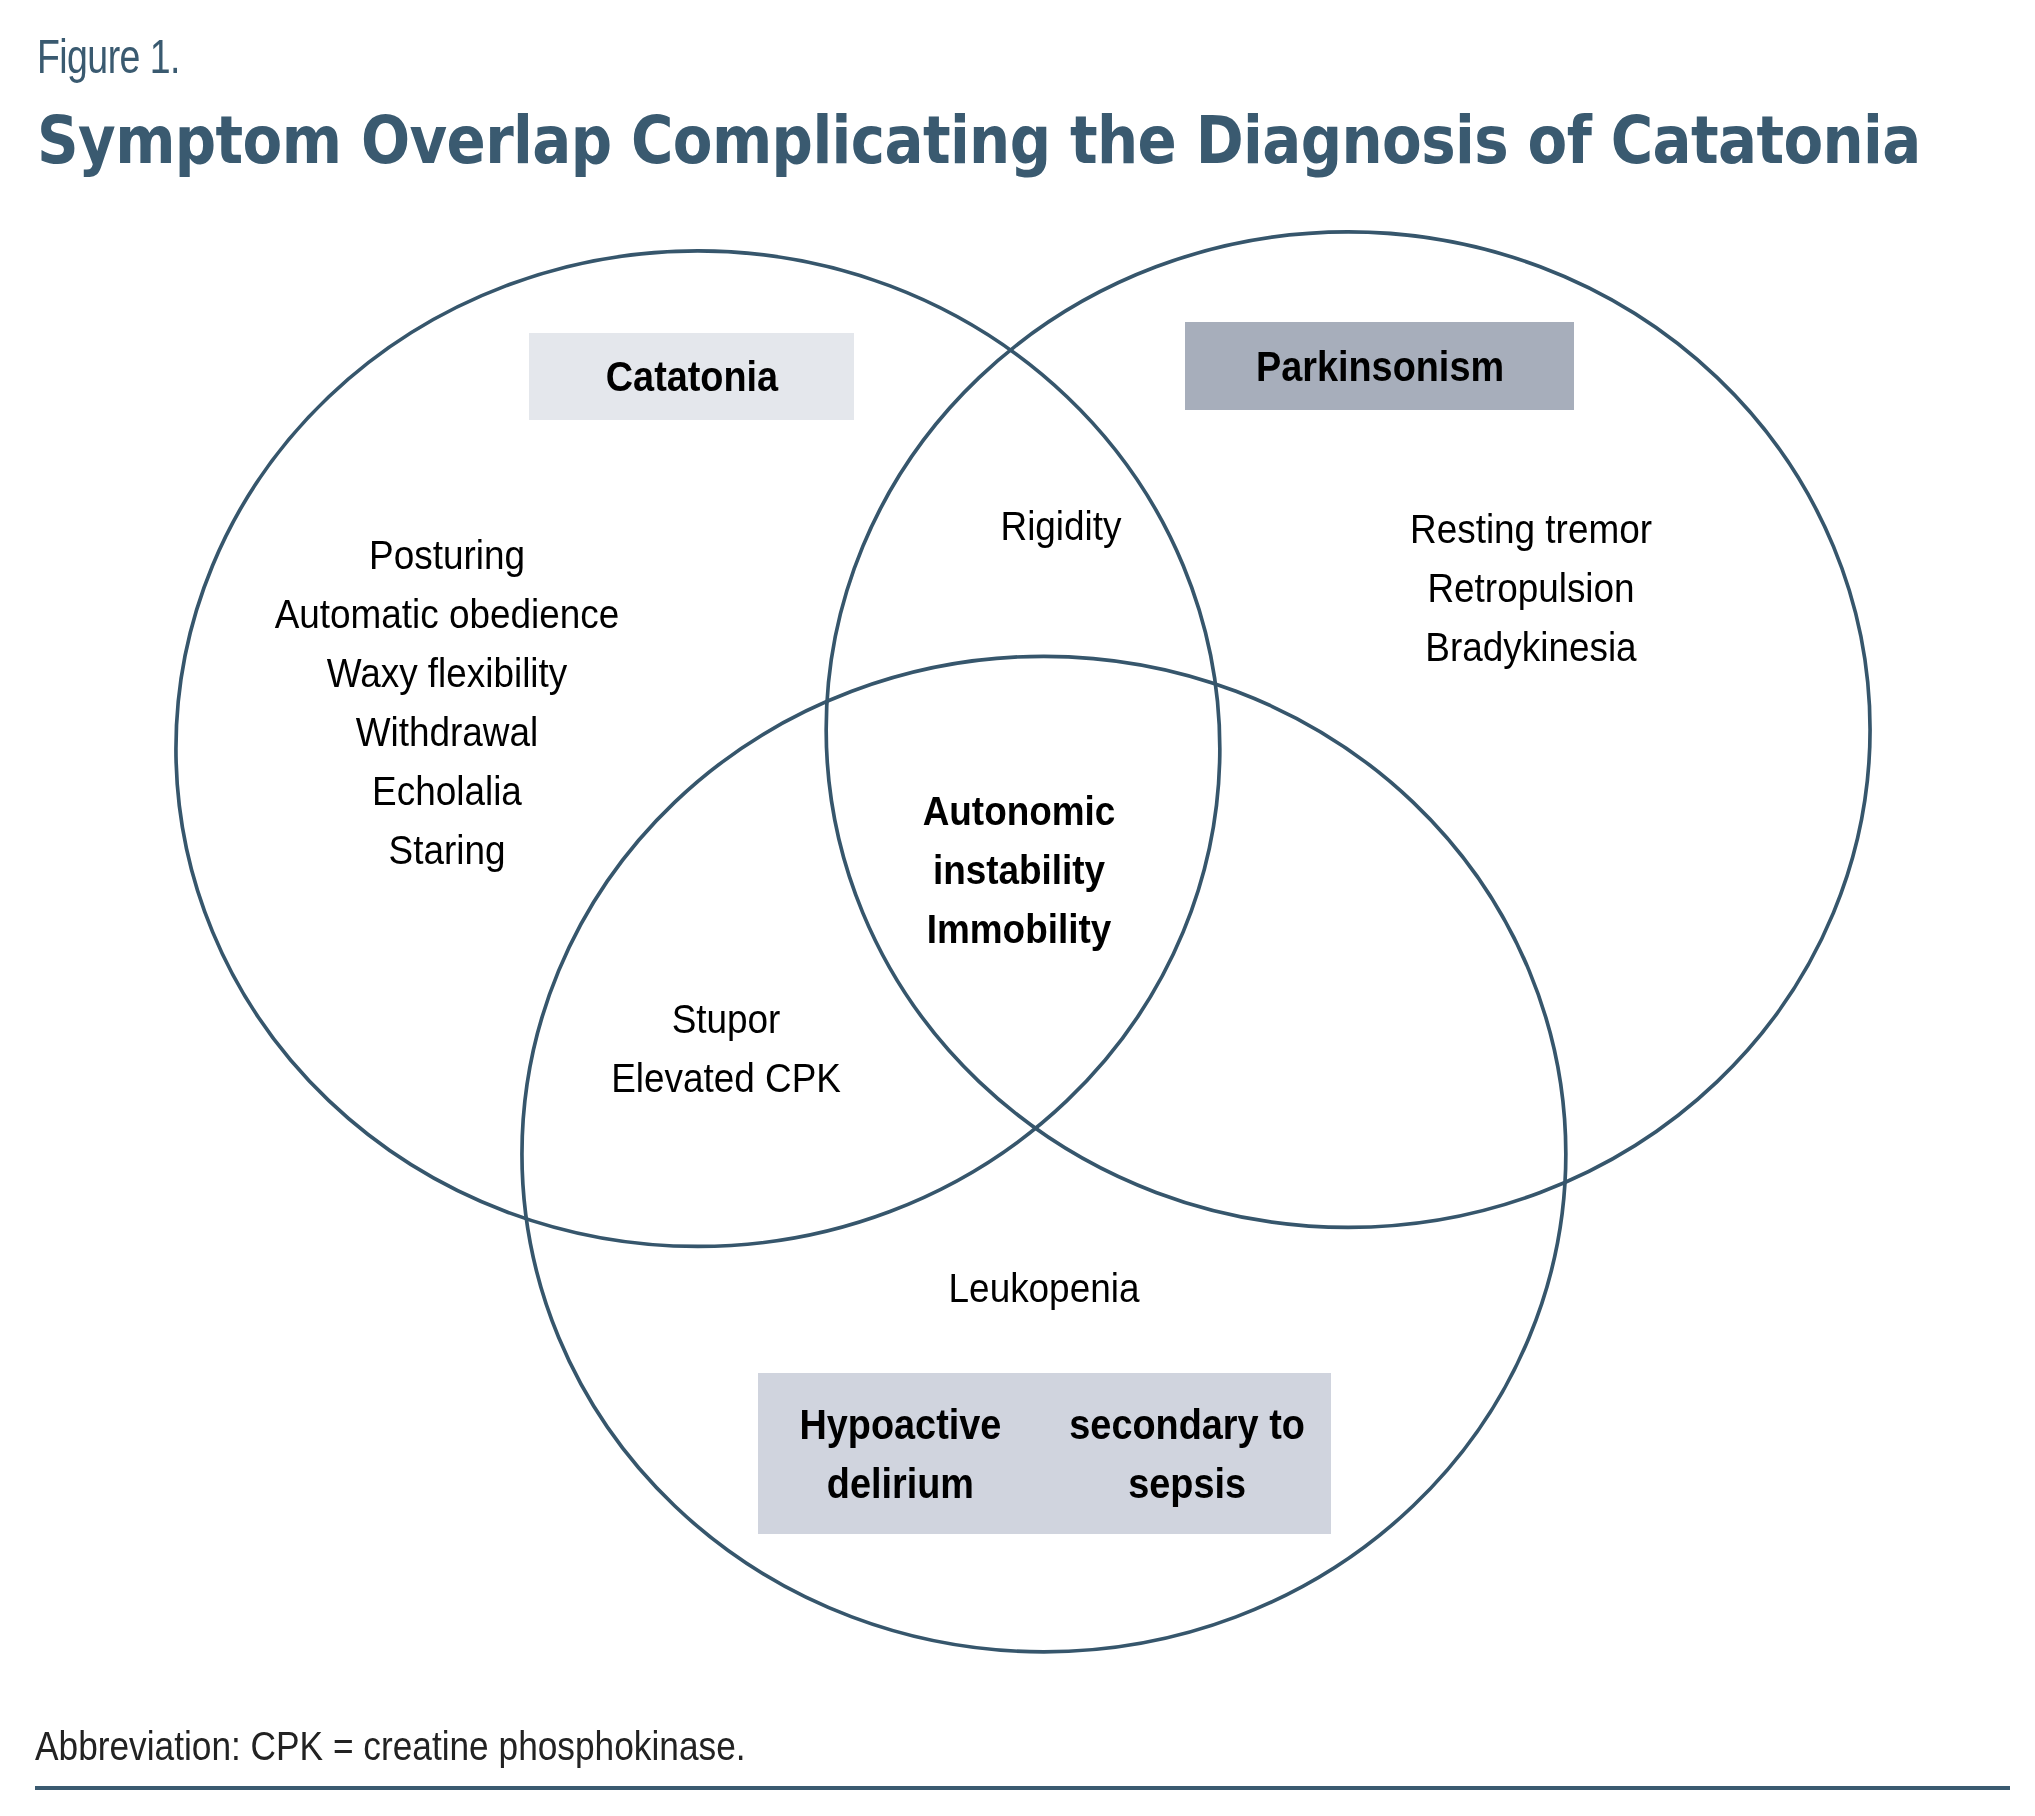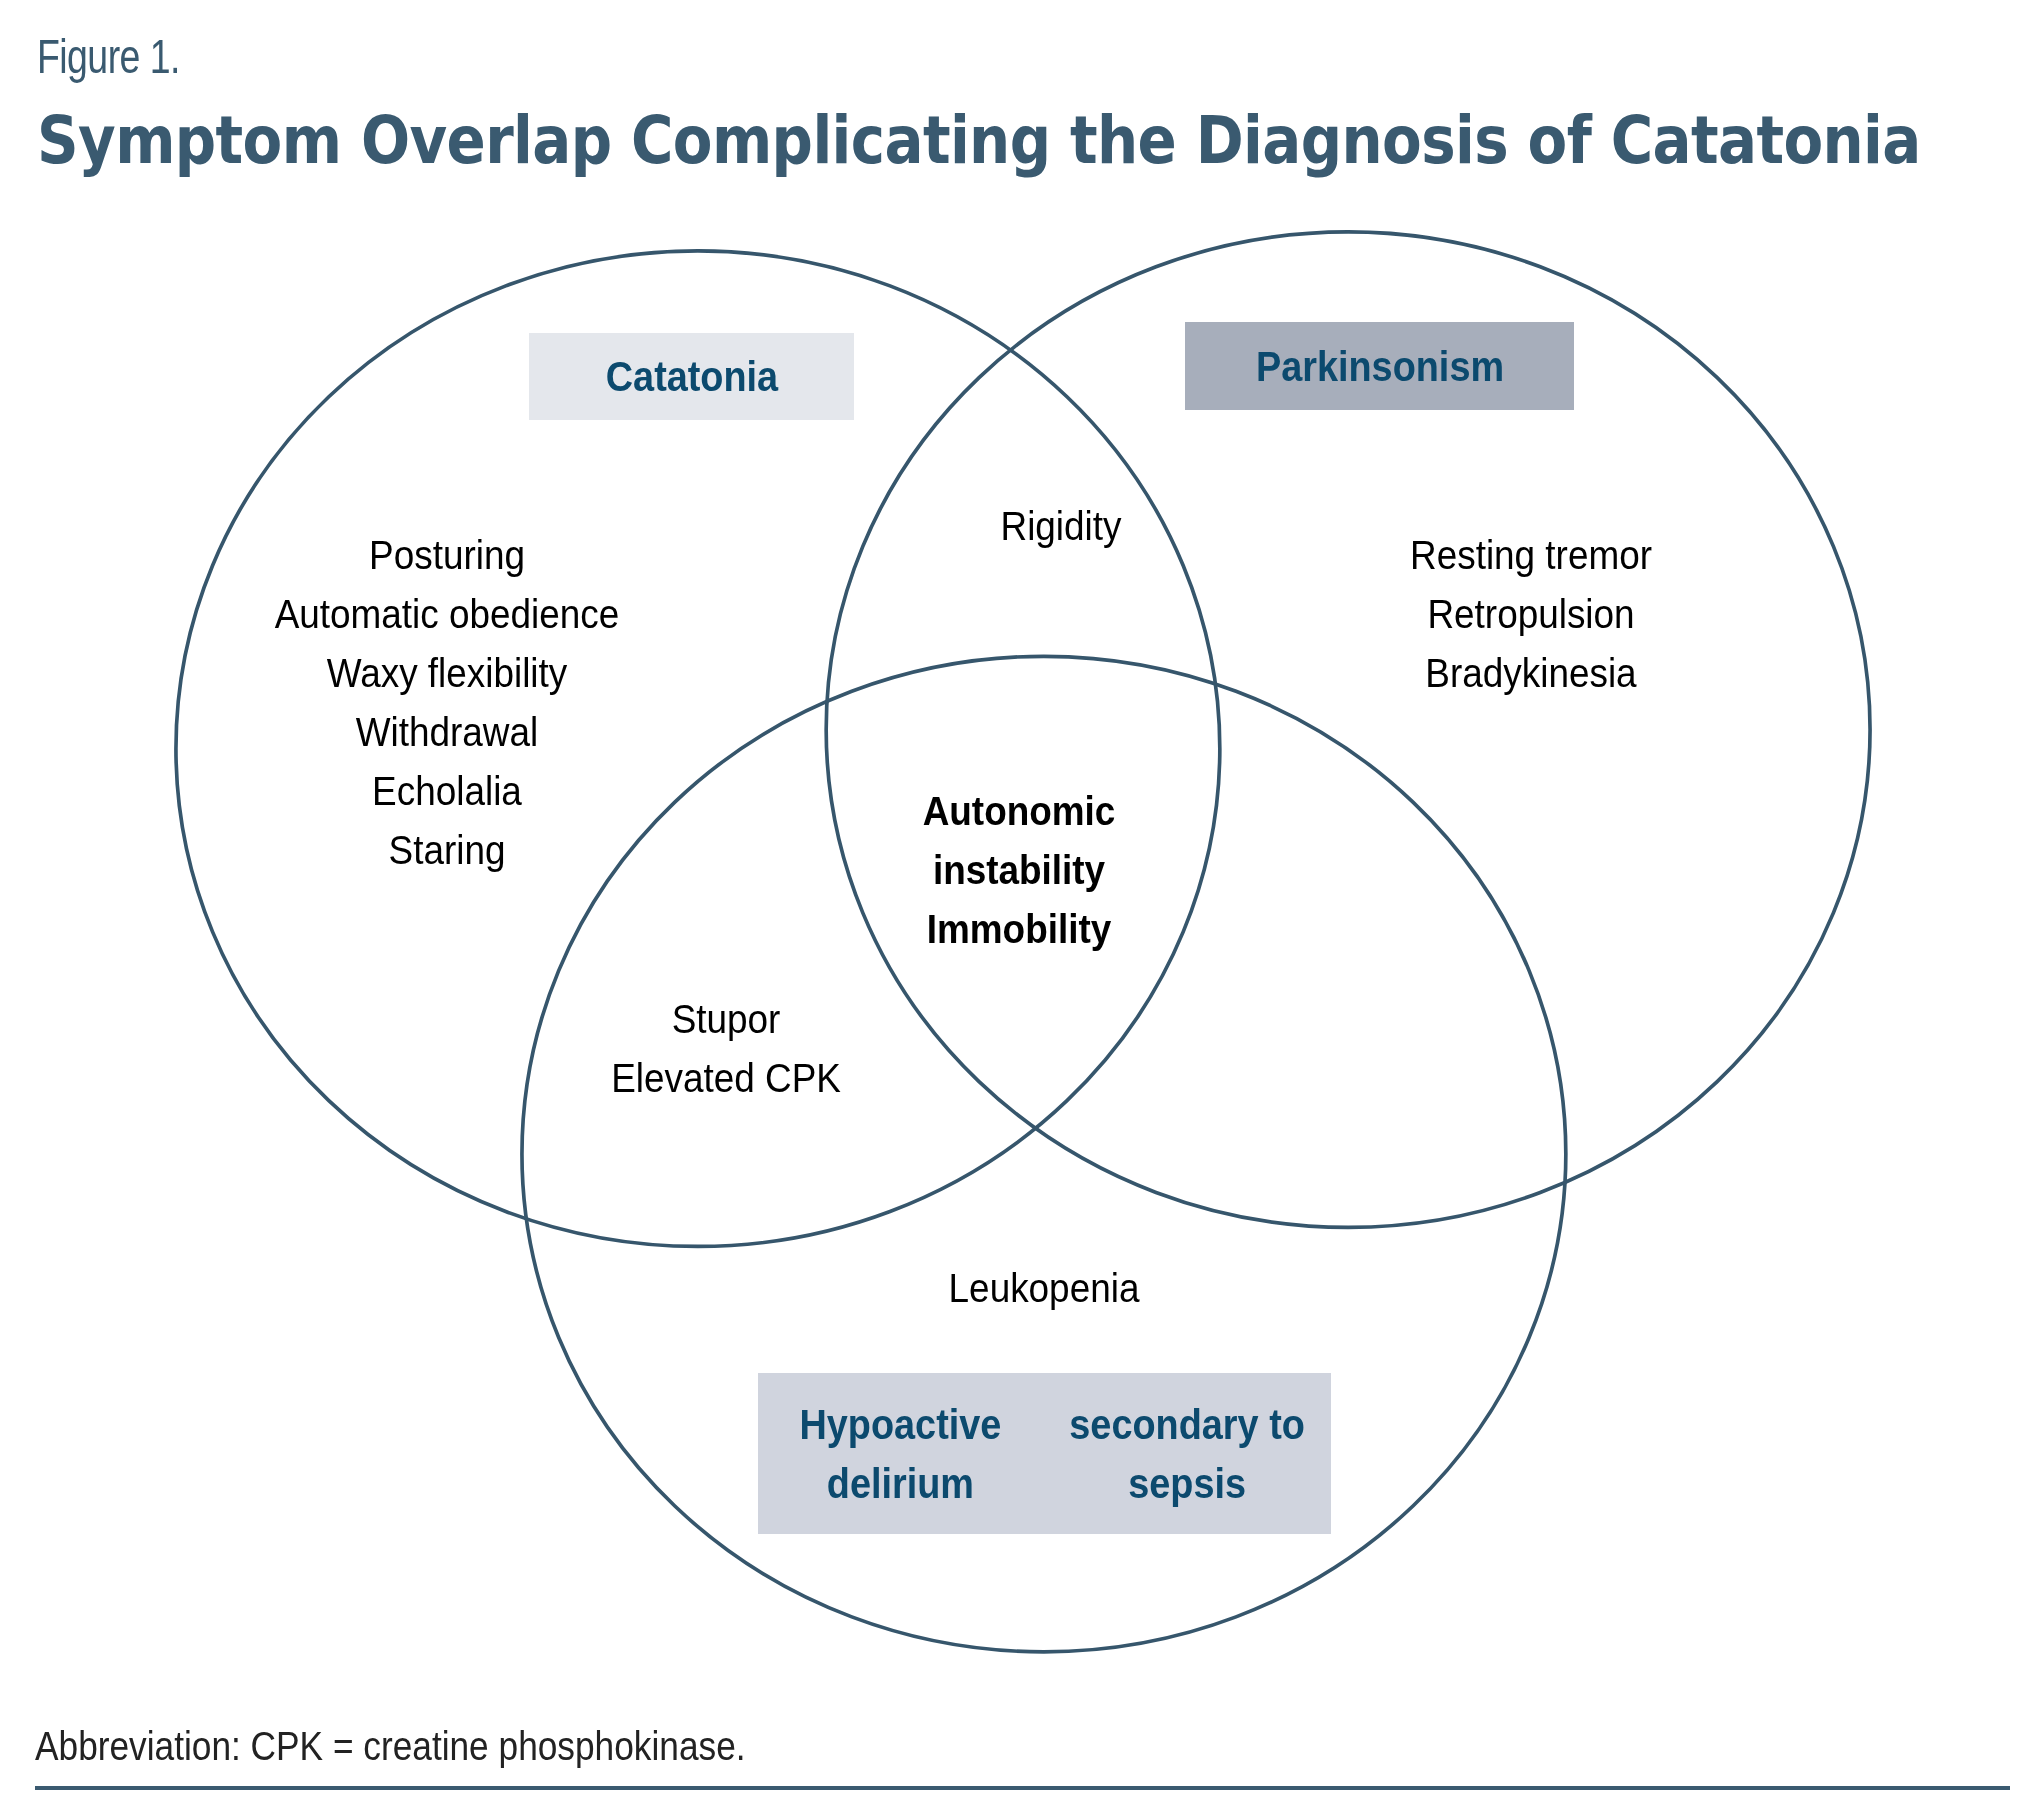--- a/index.html
+++ b/index.html
@@ -6,21 +6,21 @@
   body { width: 2035px; height: 1817px; position: relative; overflow: hidden;
          font-family: "Liberation Sans", "DejaVu Sans", sans-serif; }
   .fig-label { position: absolute; left: 37px; top: 29px; font-size: 48px; color: #3a5a70;
                font-family: "Liberation Sans", sans-serif; transform: scaleX(0.78); transform-origin: left top;
                letter-spacing: -0.7px; }
   .fig-title { position: absolute; left: 37px; top: 103px; font-size: 65px; font-weight: bold; color: #3a5a70;
                font-family: "DejaVu Sans", sans-serif; letter-spacing: -0.7px; white-space: nowrap;
                transform: scaleX(0.89); transform-origin: left top; }
   svg#venn { position: absolute; left: 0; top: 0; }
   .set-box { position: absolute; display: flex; align-items: center; justify-content: center;
-             text-align: center; font-weight: bold; color: #0c4a6e; font-size: 43px; line-height: 1.35;
+             text-align: center; font-weight: bold; color: #000000; font-size: 43px; line-height: 1.35;
              font-family: "Liberation Sans", sans-serif; }
   .set-box span { display: inline-block; transform: scaleX(0.88); }
   .region { position: absolute; text-align: center; color: #000; font-size: 41px; line-height: 59px;
             font-family: "Liberation Sans", sans-serif; transform: translateX(-50%); white-space: nowrap; }
   .region div { transform: scaleX(0.9); }
   .footnote { position: absolute; left: 35px; top: 1723px; font-size: 41px; color: #222;
               font-family: "Liberation Sans", sans-serif; transform: scaleX(0.86); transform-origin: left top; white-space: nowrap; }
   .rule { position: absolute; left: 35px; top: 1786px; width: 1975px; height: 3.7px; background: #3a5a70; }
 </style>
 </head>
@@ -52,21 +52,21 @@
   <div>Waxy flexibility</div>
   <div>Withdrawal</div>
   <div>Echolalia</div>
   <div>Staring</div>
 </div>
 
 <div class="region" style="left:1021px; top:497px;margin-left:40px;">
   <div>Rigidity</div>
 </div>
 
-<div class="region" style="left:1531px; top:526px;">
+<div class="region" style="left:1531px; top:500px;">
   <div>Resting tremor</div>
   <div>Retropulsion</div>
   <div>Bradykinesia</div>
 </div>
 
 <div class="region" style="left:1019px; top:782px;font-weight:bold;">
   <div>Autonomic</div>
   <div>instability</div>
   <div>Immobility</div>
 </div>

